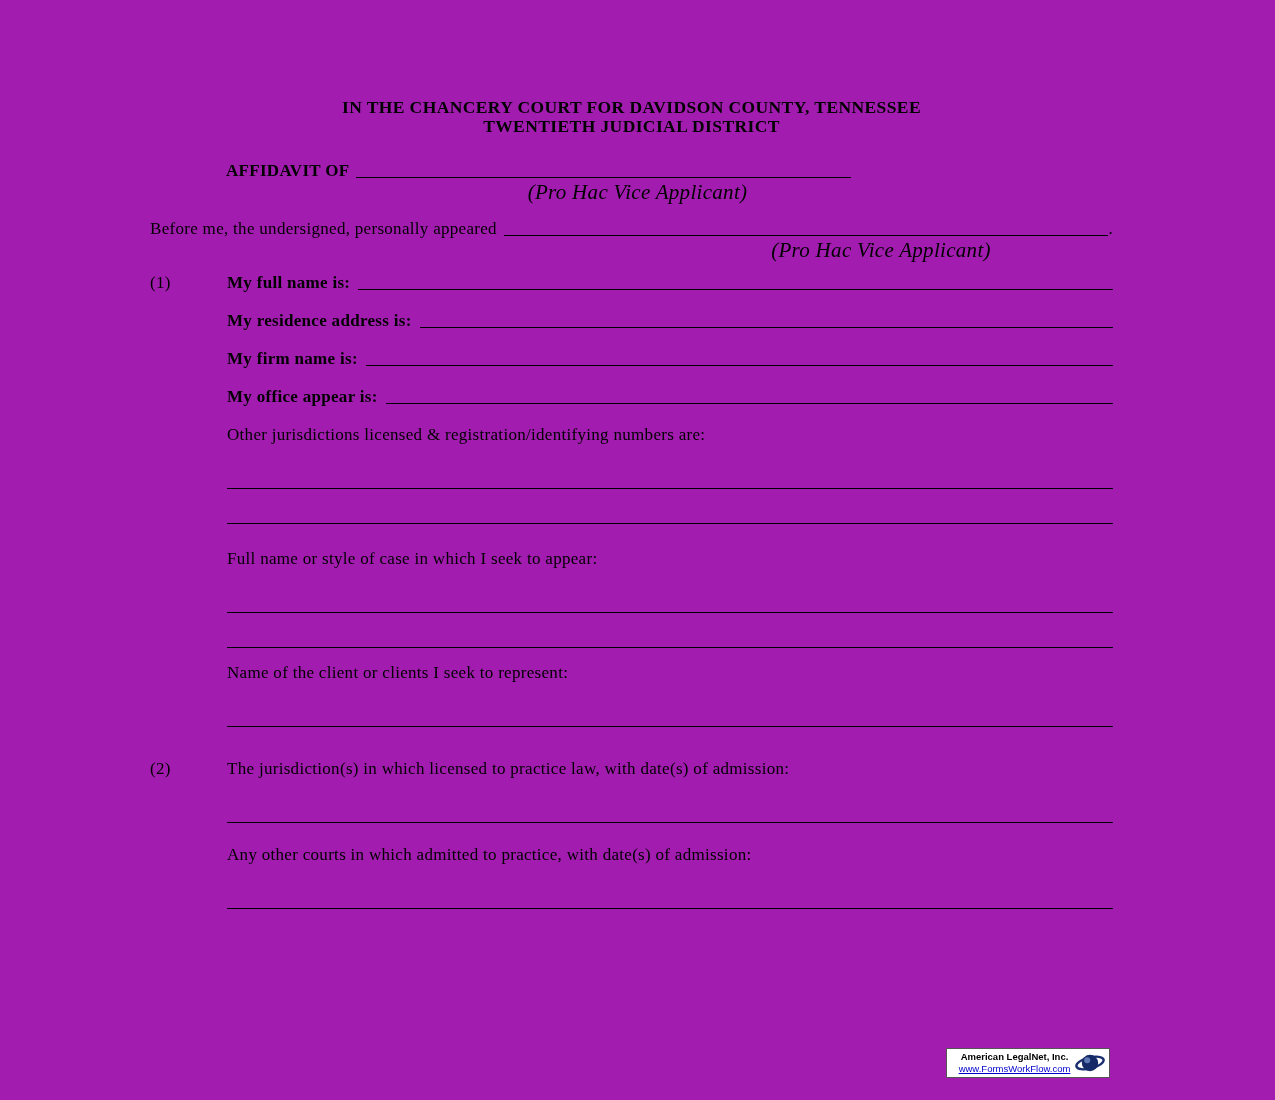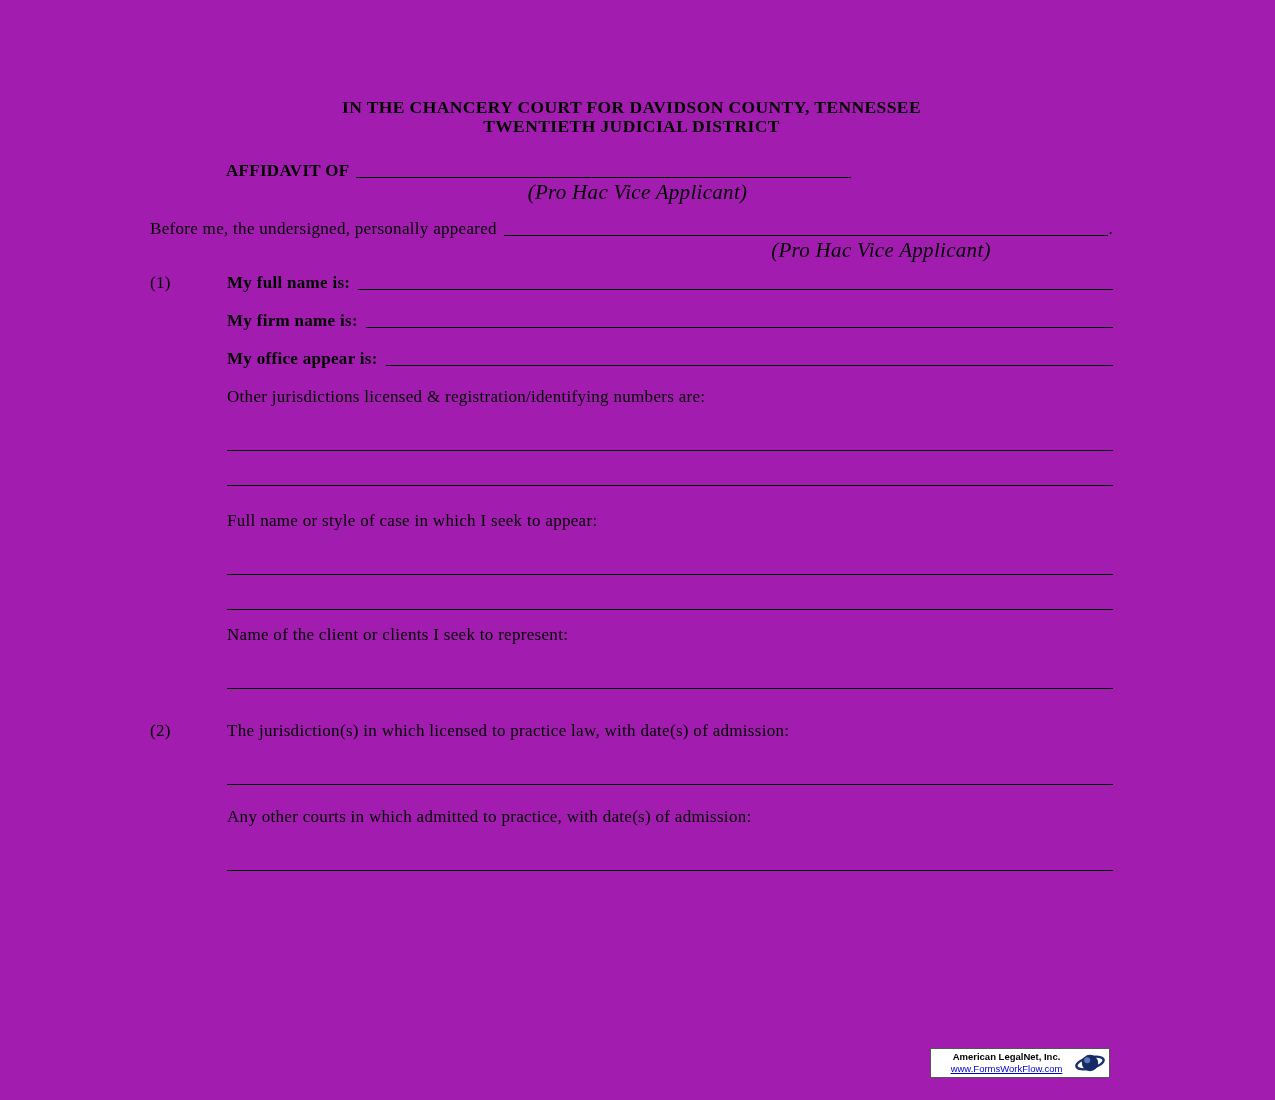--- a/index.html
+++ b/index.html
@@ -59,21 +59,21 @@
   .field-row { display:flex; align-items:flex-end; white-space:nowrap;font-weight:bold; }
   .field-row .blank { flex:1; margin-left:8px; margin-bottom:4px; }
   .blank-row { height:27px; border-bottom:1.3px solid #000; }
   .blank-row.spaced { height:35px; }
   .gap12 { margin-top:24px; }
   .gap14 { margin-top:14px; }
   .gap31 { margin-top:21px; }
   .footer-badge {
     position:absolute;
     right:165px; bottom:22px;
-    width:180px; height:30px;
+    width:164px; height:30px;
     border:1px solid #555;
     background:#fff;
     display:flex; align-items:center;
     padding:1px 3px 1px 8px;
   }
   .badge-text {
     flex:1;
     display:flex; flex-direction:column; align-items:center; justify-content:center;
     font-family:"Liberation Sans", sans-serif;
     letter-spacing:0;
@@ -110,20 +110,24 @@
 
   <div class="item item-1">
     <div class="num">(1)</div>
     <div class="content">
 
       <div class="row field-row">
         <span>My full name is:</span>
         <span class="blank"></span>
       </div>
 
+      <div class="row field-row">
+        <span>My residence address is:</span>
+        <span class="blank"></span>
+      </div>
 
       <div class="row field-row">
         <span>My firm name is:</span>
         <span class="blank"></span>
       </div>
 
       <div class="row field-row">
         <span>My office appear is:</span>
         <span class="blank"></span>
       </div>

